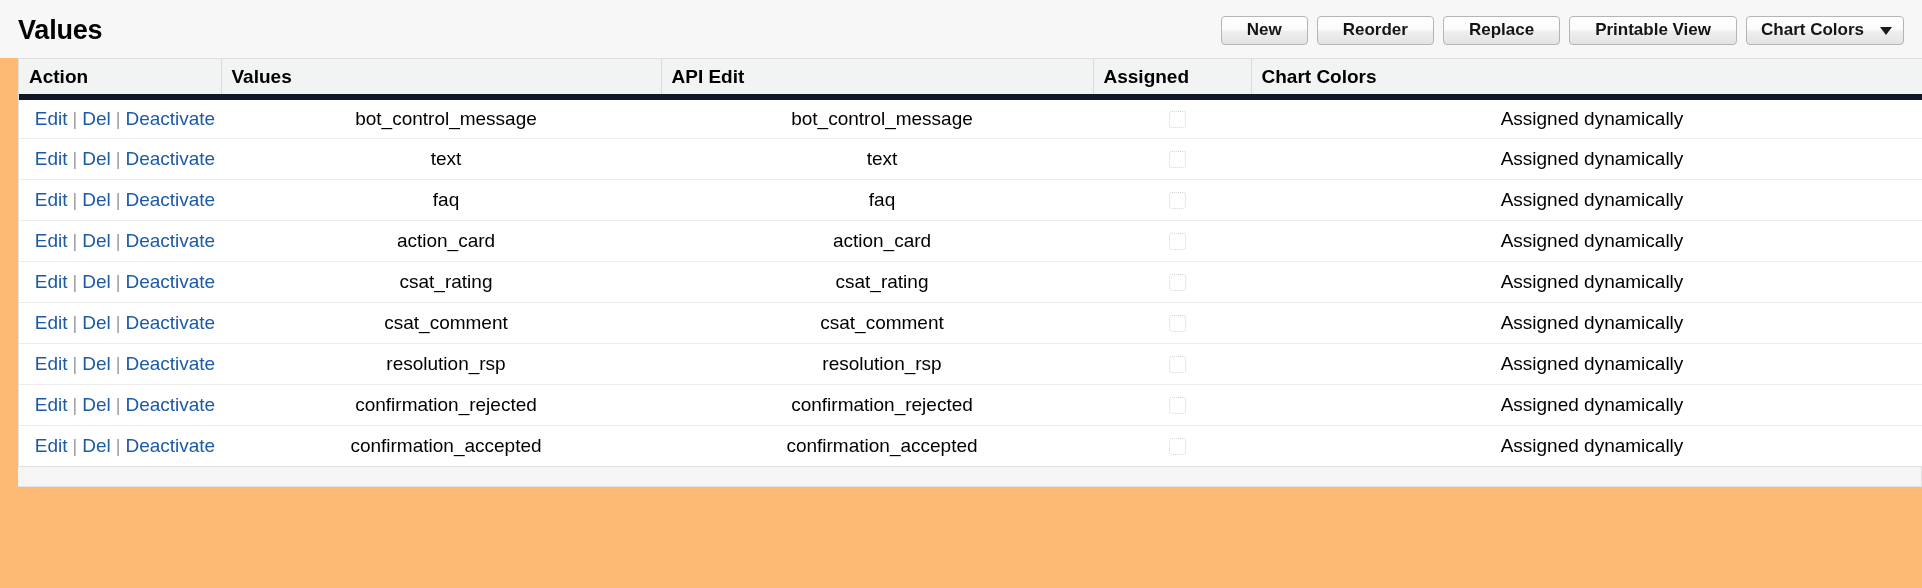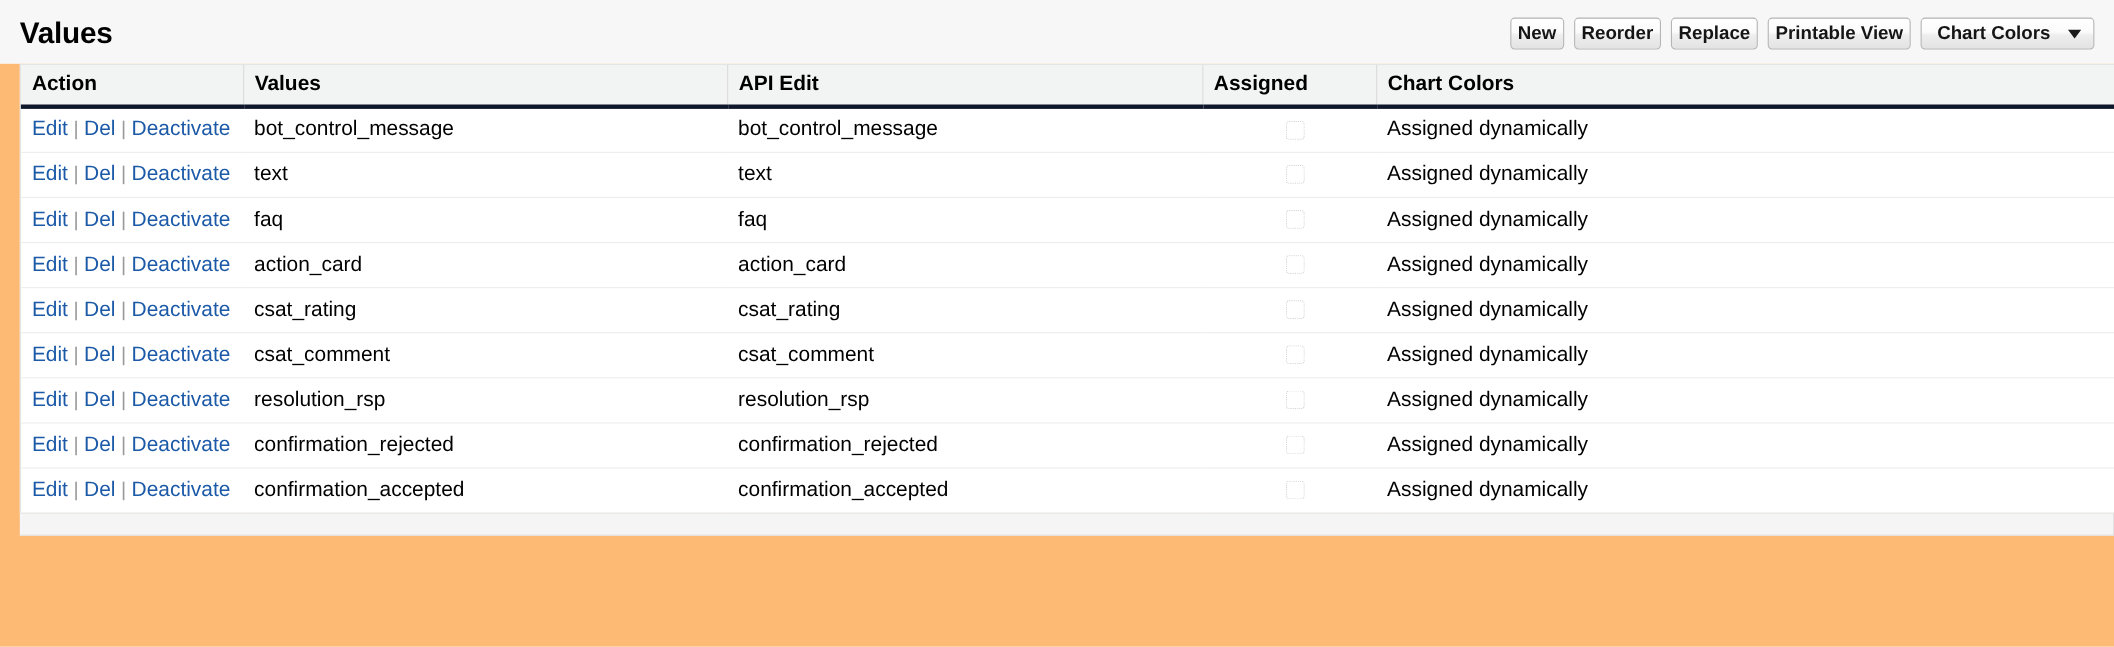--- a/index.html
+++ b/index.html
@@ -46,21 +46,21 @@
     display: flex;
     align-items: center;
     gap: 9px;
     margin-top: 2px;
   }
   .btn {
     display: inline-flex;
     align-items: center;
     justify-content: center;
     height: 29px;
-    padding: 0 6px;
+    padding: 0 25px;
     box-sizing: border-box;
     font-size: 17px;
     font-weight: bold;
     color: #151515;
     background: linear-gradient(to bottom, #ffffff 0%, #fbfbfb 45%, #eeeeee 55%, #e3e3e3 100%);
     border: 1px solid #b5b5b5;
     border-radius: 4px;
     box-shadow: 0 1px 0 rgba(255,255,255,0.85) inset;
     cursor: pointer;
     white-space: nowrap;
@@ -96,36 +96,37 @@
     font-size: 19px;
   }
   table.list th {
     background: #f2f3f3;
     text-align: left;
     font-size: 19px;
     font-weight: bold;
     color: #000;
     height: 38px;
     padding: 0 0 0 10px;
-    border-bottom: 4px solid #0f172a;
+    border-bottom: 6px solid #0f172a;
     border-right: 1px solid #dddbda;
     vertical-align: middle;
     box-sizing: border-box;
   }
   table.list th:last-child { border-right: none; }
 
   table.list td {
     height: 41px;
     padding: 0 0 0 10px;
     border-bottom: 1px solid #ededed;
     vertical-align: middle;
     color: #000;
     font-size: 19px;
     box-sizing: border-box;
     background: #fff;
+    text-align: center;
   }
   tr.row:last-child td { border-bottom: 1px solid #e0e0e0; }
 
   .col-action  { width: 202px; }
   .col-values  { width: 440px; }
   .col-api     { width: 432px; }
   .col-default { width: 158px; }
   .col-chart   { width: 672px; }
 
   th.col-default, td.cell-default { text-align: center; padding-left: 0; }

